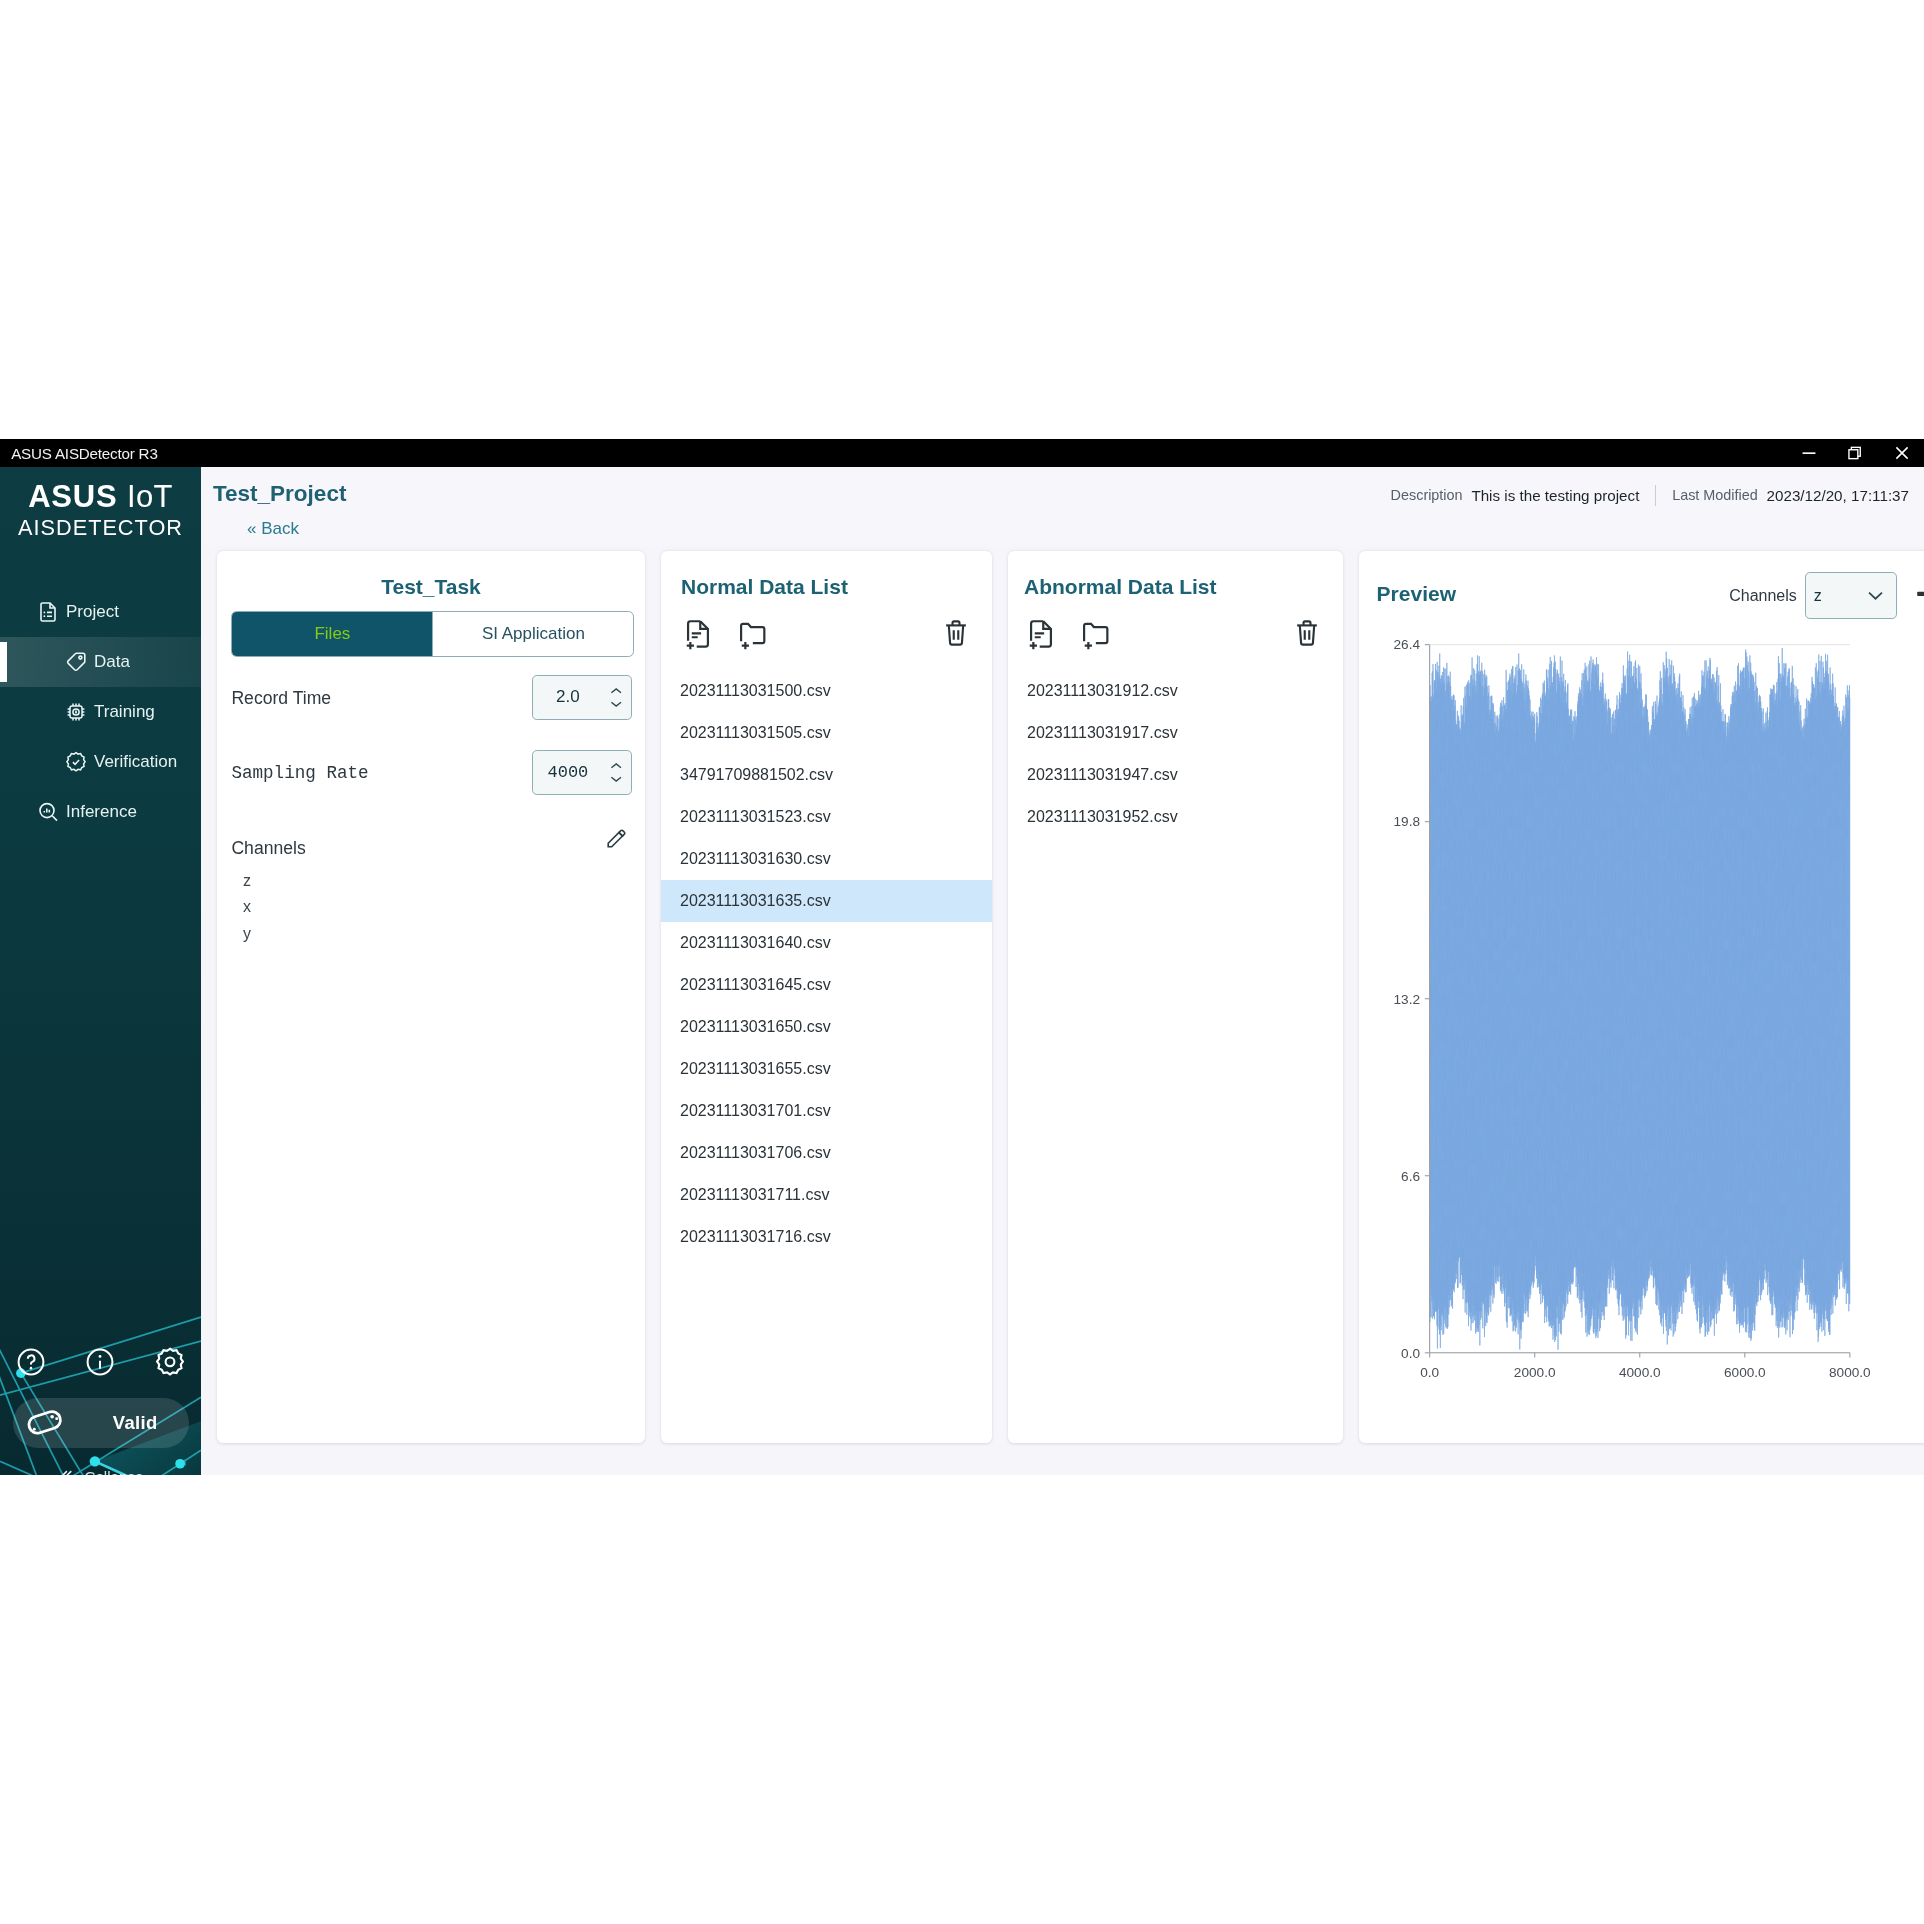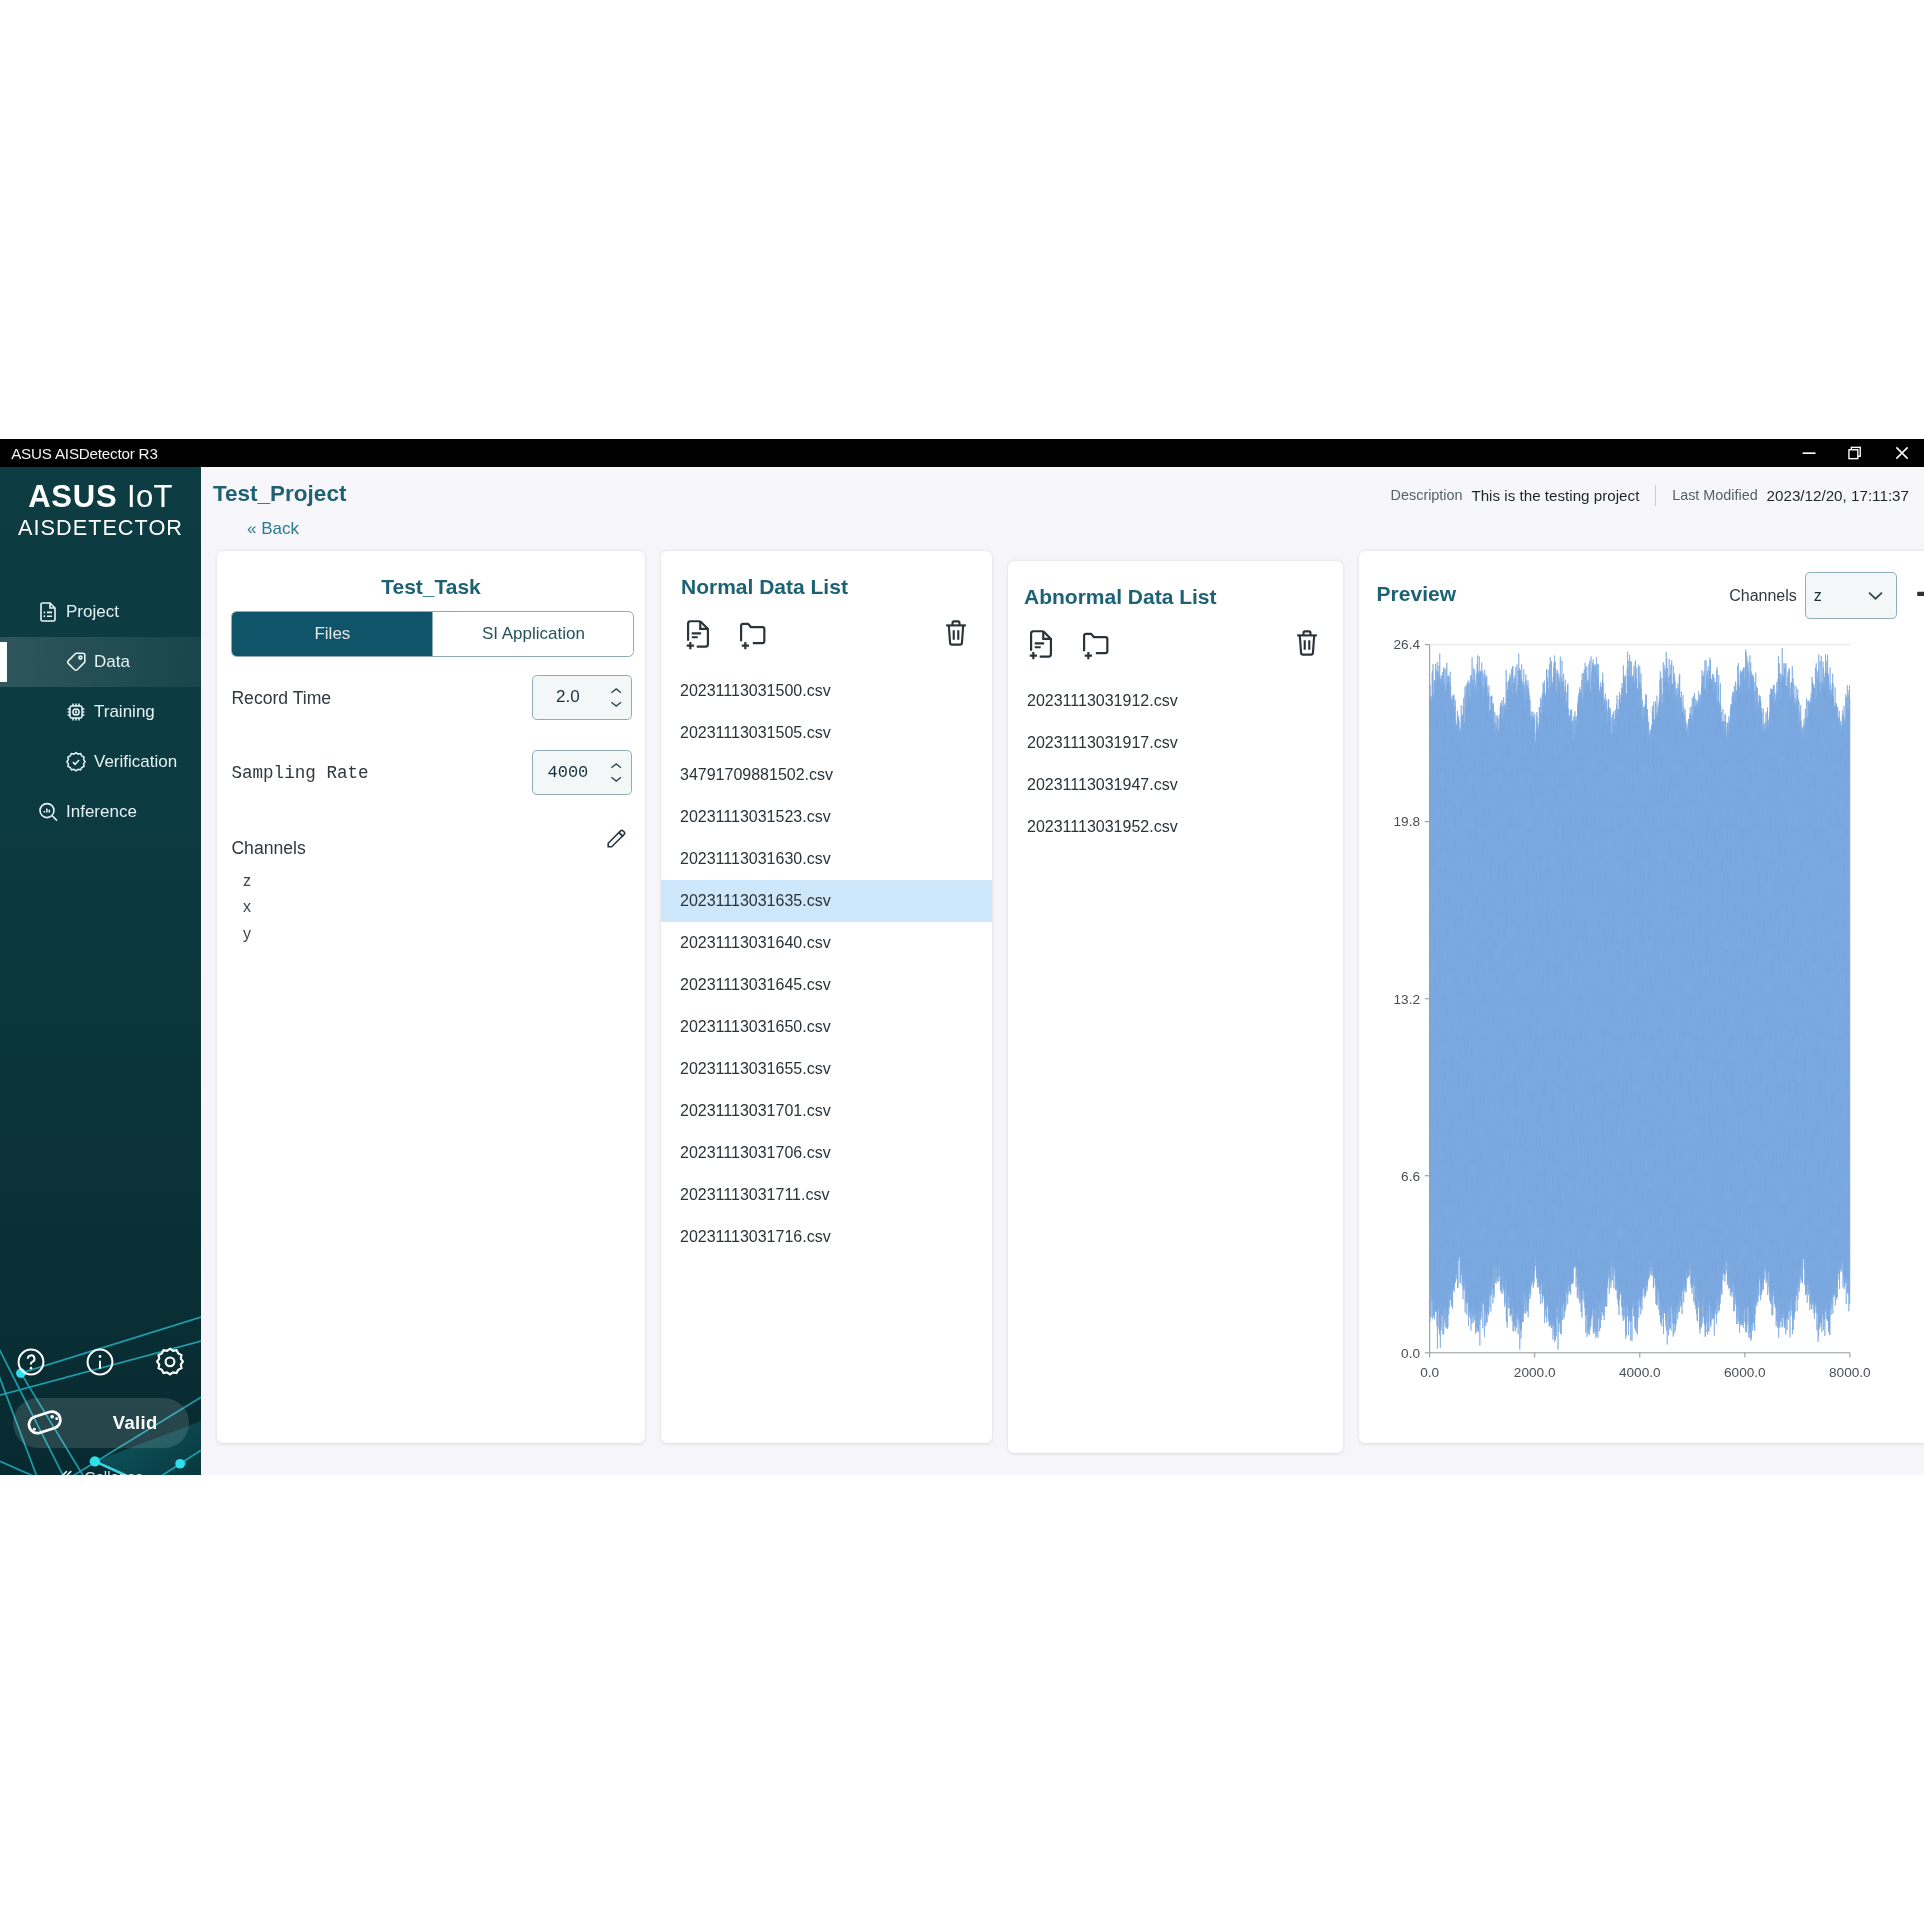--- a/index.html
+++ b/index.html
@@ -99,41 +99,41 @@
   #meta .val{color:#1c242a;}
   #meta .sep{width:0.8px;height:21px;background:#c9cdd4;margin:0 16px;}
 
   
   .panel{
     position:absolute;top:84px;background:#ffffff;border-radius:6.4px;
     box-shadow:0 0.8px 3.2px rgba(40,50,70,0.13);
   }
   #panel-task{left:16px;width:428px;height:892px;}
   #panel-normal{left:460px;width:331px;height:892px;}
-  #panel-abnormal{left:807px;width:335px;height:892px;margin-top:10px;}
+  #panel-abnormal{left:807px;width:335px;height:892px;}
   #panel-preview{left:1158px;width:597px;height:892px;}
 
   .panel-title{
     font-size:21px;font-weight:600;color:#1d6274;white-space:nowrap;
   }
   #task-title{position:absolute;left:0;top:24px;width:428px;text-align:center;}
   #normal-title{position:absolute;left:20px;top:24px;}
   #abnormal-title{position:absolute;left:16px;top:24px;}
   #preview-title{position:absolute;left:17.6px;top:30.5px;}
 
   
   #seg{
     position:absolute;left:14.4px;top:60px;width:401px;height:44px;border-radius:5.6px;
     border:1.2px solid #8eadb5;display:flex;overflow:hidden;background:#ffffff;
   }
   #seg .sgm{
     flex:1;display:flex;align-items:center;justify-content:center;font-size:17px;
     cursor:pointer;color:#26525f;
   }
-  #seg .sgm.on{background:#0f5468;color:#e5e5e5;text-align:right;}
+  #seg .sgm.on{background:#0f5468;color:#84cc16;text-align:right;}
   #seg .sgm.off{border-left:1.2px solid #8eadb5;}
 
   .frow{position:absolute;left:14.4px;width:401px;height:40px;display:flex;align-items:center;}
   .frow .flabel{font-size:17.6px;color:#2e3940;white-space:nowrap;}
   .spin{
     position:absolute;right:0;top:-3.2px;width:98px;height:43px;border-radius:4.8px;
     border:1.2px solid #8eadb5;background:#f4f7f8;display:flex;align-items:center;
   }
   .spin .sv{
     flex:1;text-align:center;font-size:17px;color:#17323c;padding-right:3.2px;

